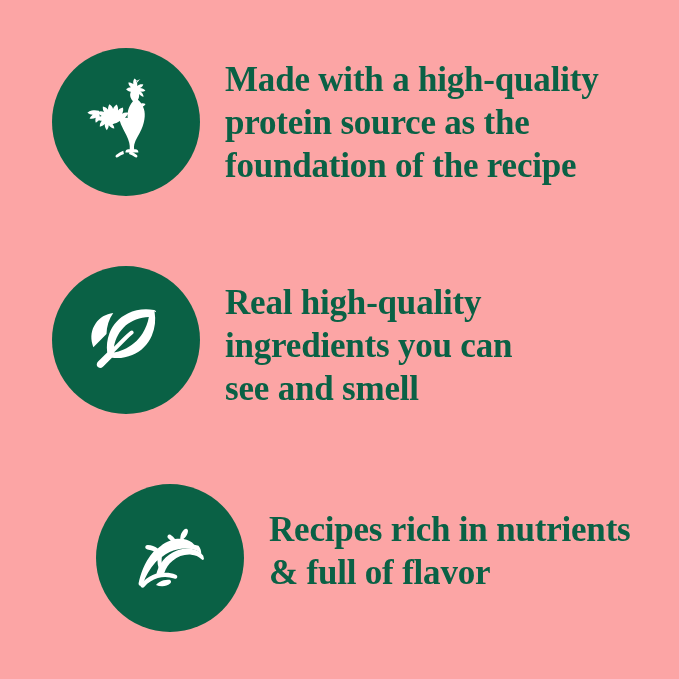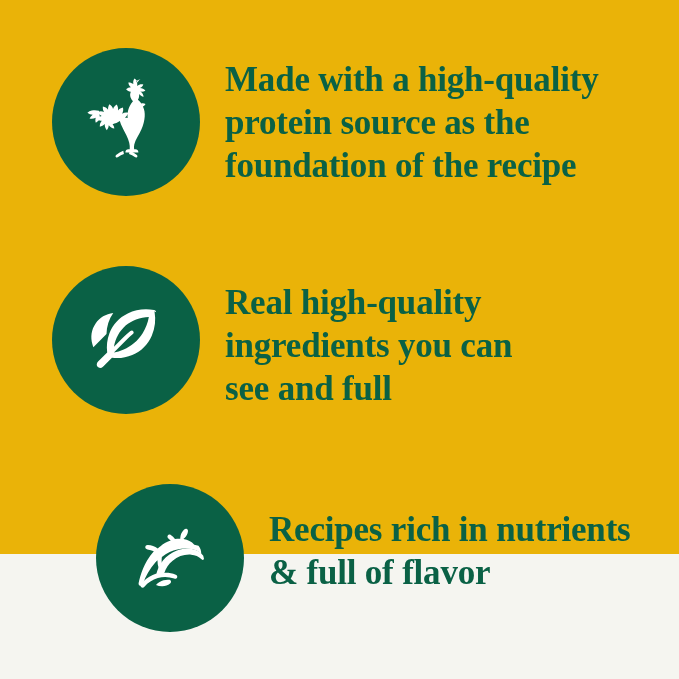--- a/index.html
+++ b/index.html
@@ -10,22 +10,22 @@
   body {
     width: 679px;
     height: 679px;
     background: #f5f5f0;
     font-family: "Liberation Serif", "DejaVu Serif", serif;
     overflow: hidden;
   }
   .feature-panel {
     position: relative;
     width: 679px;
-    height: 554px;
-    background: #eab308;
+    height: 679px;
+    background: #fca5a5;
     box-sizing: border-box;
   }
   .feature-row {
     position: absolute;
     left: 0;
     width: 679px;
     display: flex;
     align-items: flex-start;
   }
   .feature-row-1 { top: 48px; }
@@ -91,21 +91,21 @@
 
   <div class="feature-row feature-row-2 row-2">
     <div class="icon-badge">
       <svg viewBox="0 0 100 100" aria-hidden="true">
         <path d="M37.0 22.5c-7.6 1.0-13.9 4.6-18.0 10.6 -4.4 6.4-5.4 13.7-3.3 21.3 0.3 1.0 0.6 2.0 1.0 3.0l13.4-13.4c0.1-7.9 2.5-15.2 6.9-21.5z"></path>
         <path d="M80.8 21.6c-0.2-1.2-1.0-2.0-2.2-2.2 -9.5-1.6-18.5-0.5-26.8 3.5 -8.9 4.3-15.2 11.1-18.7 20.3 -2.4 6.3-3.1 12.8-2.3 19.5l-9.3 9.3c-1.6 1.6-1.8 3.9-0.5 5.4 1.4 1.6 3.8 1.6 5.5-0.1l9.2-9.2c7.2 0.9 14.1 0.0 20.7-2.8 9.2-3.9 15.9-10.5 19.9-19.7 3.4-7.8 4.3-16.0 2.8-24.6 -0.1-0.4-0.2 0.0-0.3-0.4zm-7.5 5.0c-1.0 5.9-3.1 11.4-6.3 16.4 -4.9 7.8-11.6 13.3-20.0 16.9 -3.0 1.3-6.1 2.2-9.3 2.8l12.4-12.4c2.2-2.2 4.5-4.3 6.9-6.3 0.9-0.8 1.1-1.9 0.5-2.8 -0.7-1.0-2.0-1.1-3.0-0.3 -2.7 2.2-5.2 4.5-7.7 6.9l-9.1 9.1c0.7-4.3 2.1-8.3 4.2-12.0 4.2-7.5 10.3-12.8 18.4-15.8 4.2-1.6 8.6-2.4 13.0-2.5z"></path>
       </svg>
     </div>
     <div class="feature-text">Real high-quality
 ingredients you can
-see and full</div>
+see and smell</div>
   </div>
 
   <div class="feature-row feature-row-3 row-3">
     <div class="icon-badge">
       <svg viewBox="0 0 100 100" aria-hidden="true">
         <path d="M74.8 36.5c-2.8-3.3-6.6-5.2-11.0-5.9 -2.9-0.5-5.8-0.4-8.7 0.0 -1.2-1.6-2.6-3.0-4.3-4.1 -1.3-0.8-2.6-0.4-3.2 0.8 -0.5 1.1-0.1 2.2 1.0 3.0 0.8 0.6 1.5 1.2 2.2 1.9 -3.8 1.3-7.3 3.2-10.5 5.7 -0.9 0.7-1.9 1.5-2.8 2.3 -3.0-2.0-6.4-3.1-10.1-3.4 -1.5-0.1-2.5 0.7-2.6 2.0 -0.1 1.3 0.7 2.2 2.2 2.4 2.3 0.3 4.5 0.9 6.5 1.9 -2.6 2.9-4.9 6.1-6.9 9.5 -3.1 5.3-5.4 10.9-7.1 16.8 -0.6 2.0-1.1 4.0-1.5 6.1 -0.3 1.5 0.3 2.6 1.6 2.9 1.3 0.3 2.3-0.4 2.8-1.8 2.8-8.3 7.0-15.7 12.8-22.2 0.6-0.7 1.3-1.4 2.0-2.0 0.0 2.7 0.4 5.3 1.2 7.9 0.4 1.4 1.5 2.0 2.7 1.7 1.2-0.4 1.8-1.5 1.4-2.9 -1.0-3.3-1.3-6.7-0.8-10.1 2.5-1.9 5.1-3.6 8.0-5.0 7.6-3.7 15.4-4.8 23.5-2.9 3.1 0.7 5.8 2.1 8.0 4.3 0.2 0.2 0.4 0.5 0.6 0.7 0.3-3.2-0.6-6.1-2.7-8.6z"></path>
         <path d="M84.0 47.9c-0.1-0.3-0.3-0.6-0.5-0.8 -3.1-4.0-7.4-6.1-12.5-6.6 -6.5-0.6-12.6 0.9-18.3 4.0 -5.0 2.7-9.1 6.5-12.2 11.3 -2.0 3.1-3.4 6.5-4.3 10.1 -1.3 0.4-2.6 0.9-3.9 1.5 -4.7 2.1-8.6 5.2-11.8 9.2 -0.9 1.2-0.8 2.5 0.2 3.3 1.0 0.8 2.3 0.6 3.2-0.5 3.6-4.4 8.2-7.4 13.7-9.0 5.6-1.6 11.2-1.4 16.7 0.6 1.3 0.5 2.5 0.0 3.0-1.2 0.4-1.2-0.1-2.3-1.4-2.8 -3.8-1.4-7.7-2.0-11.7-1.8 1.6-5.0 4.4-9.2 8.5-12.5 5.5-4.5 11.8-6.6 18.9-6.1 4.1 0.3 7.7 1.7 10.6 4.6 0.7 0.7 1.0 1.1 1.8 0.7 0.6-0.3 0.8-1.1 0.5-1.8 -0.1-0.7-0.3-1.3-0.5-2.2z"></path>
         <path d="M64.0 21.4c-1.5 1.5-2.5 3.3-3.1 5.3 -0.5 1.8-0.6 3.6-0.3 5.4 1.7-0.6 3.2-1.5 4.5-2.8 1.7-1.7 2.8-3.8 3.2-6.2 0.2-1.2-0.1-2.2-1.0-2.7 -0.9-0.5-1.9-0.3-2.8 0.5 -0.2 0.2-0.3 0.3-0.5 0.5z"></path>
         <path d="M47.8 72.2c-3.0 0.0-5.8 0.8-8.4 2.3 -1.4 0.8-2.6 1.8-3.7 3.0 2.1 1.0 4.3 1.5 6.6 1.4 2.9-0.1 5.5-1.1 7.8-2.9 0.9-0.7 1.2-1.7 0.8-2.6 -0.4-0.9-1.2-1.3-2.4-1.2 -0.2 0.0-0.5 0.0-0.7 0.0z"></path>
       </svg>

